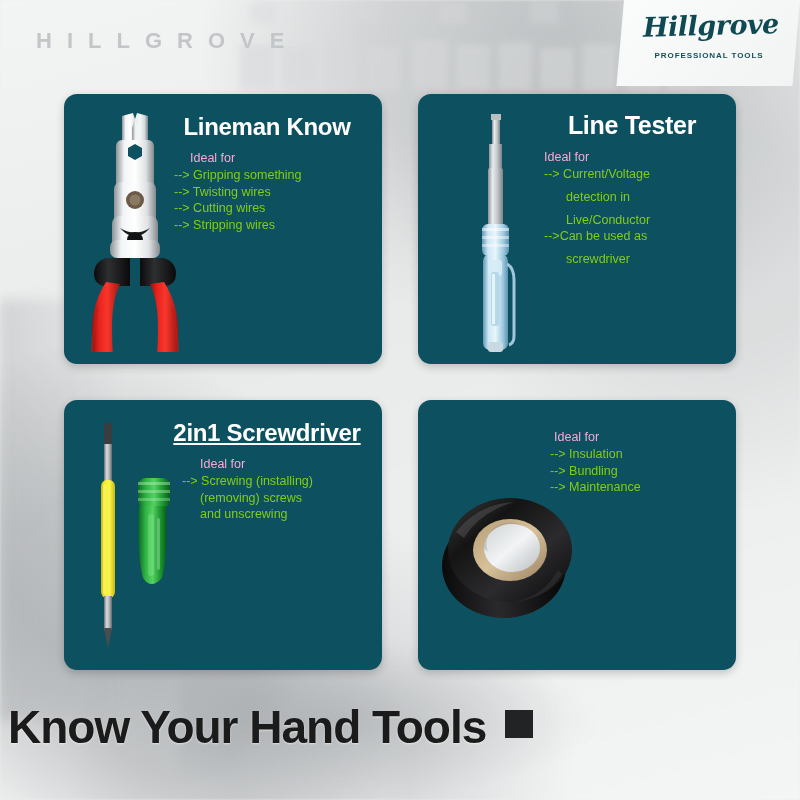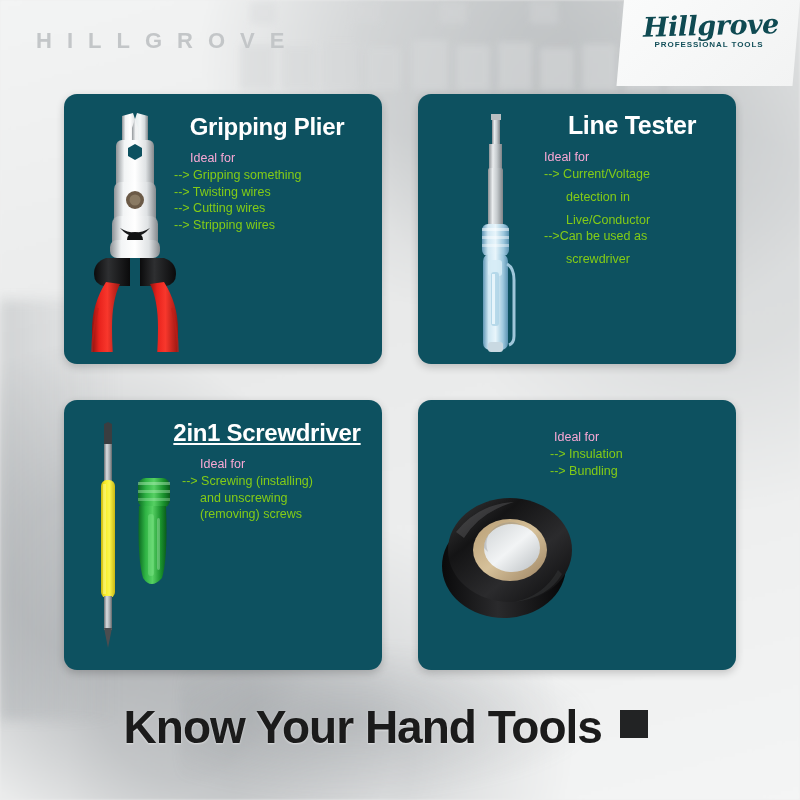--- a/index.html
+++ b/index.html
@@ -52,21 +52,21 @@
     color:#c3c6c8;
   }
   #logo{position:absolute;right:22px;top:12px;text-align:center;width:132px;}
   #logo-script{
     font-family:"DejaVu Serif",serif;
     font-style:italic;font-weight:700;font-size:27px;
     color:#0f4a52;letter-spacing:-.5px;line-height:1;
     transform:rotate(-1.5deg);
   }
   #logo-sub{
-    margin-top:1px;font-size:8px;font-weight:700;letter-spacing:.9px;
+    margin-top:12px;font-size:8px;font-weight:700;letter-spacing:.9px;
     color:#14505a;
   }
 
   
   #grid{
     position:absolute;left:64px;top:94px;
     width:672px;height:566px;
     display:grid;grid-template-columns:318px 318px;grid-template-rows:270px 270px;
     gap:36px 36px;
   }
@@ -108,22 +108,22 @@
   .c4 .card-title{font-size:25px;}
   .c4 .card-text{width:184px;right:14px;top:18px;}
   .c4 .card-ideal{padding-left:16px;}
   .c4 .card-list{padding-left:12px;}
 
   
   .tool{position:absolute;}
 
   
   #headline{
-    position:absolute;left:0;top:700px;width:772px;
-    text-align:center;
+    position:absolute;left:8px;top:700px;width:772px;
+    text-align:left;
   }
   #headline-text{
     display:inline-block;
     font-size:46px;font-weight:700;color:#1b1b1b;
     letter-spacing:-1px;
     text-shadow:0 1px 2px rgba(255,255,255,.55);
   }
   #headline-square{
     display:inline-block;width:28px;height:28px;background:#222324;
     margin-left:14px;vertical-align:5px;
@@ -202,21 +202,21 @@
 
       <path d="M30 146 q-12 4 -12 16 q0 10 10 12 l26 0 0 -28 z" fill="url(#blkg)"></path>
       <path d="M88 146 q12 4 12 16 q0 10 -10 12 l-26 0 0 -28 z" fill="url(#blkg)"></path>
 
       <path d="M30 170 q-14 22 -14 48 q0 34 4 54 l20 0 q-4 -28 -4 -56 q0 -28 8 -44 z" fill="url(#redg)"></path>
       <path d="M88 170 q14 22 14 48 q0 34 -4 54 l-20 0 q4 -28 4 -56 q0 -28 -8 -44 z" fill="url(#redg)"></path>
       <path d="M22 196 q-6 26 -6 46 q0 26 3 42" stroke="#c21e18" stroke-width="2" fill="none" opacity=".6"></path>
       <path d="M96 196 q6 26 6 46 q0 26 -3 42" stroke="#c21e18" stroke-width="2" fill="none" opacity=".6"></path>
     </svg>
     <div class="card-text">
-      <div class="card-title">Gripping Plier</div>
+      <div class="card-title">Lineman Know</div>
       <div class="card-ideal">Ideal for</div>
       <ul class="card-list">
         <li>--&gt; Gripping something</li>
         <li>--&gt; Twisting wires</li>
         <li>--&gt; Cutting wires</li>
         <li>--&gt; Stripping wires</li>
       </ul>
     </div>
   </div>
 
@@ -308,22 +308,22 @@
       <rect x="52" y="76" width="32" height="3" fill="#b8f0bf" opacity=".35"></rect>
       <path d="M53 84 q-2 52 4 72 q8 12 19 0 q6 -20 4 -72 z" fill="url(#grn)"></path>
       <rect x="62" y="92" width="6" height="62" rx="3" fill="#8ceb94" opacity=".35"></rect>
       <rect x="71" y="96" width="3" height="52" rx="2" fill="#d6ffd9" opacity=".3"></rect>
     </svg>
     <div class="card-text">
       <div class="card-title">2in1 Screwdriver</div>
       <div class="card-ideal">Ideal for</div>
       <ul class="card-list">
         <li>--&gt; Screwing (installing)</li>
+        <li class="cont">(removing) screws</li>
         <li class="cont">and unscrewing</li>
-        <li class="cont">(removing) screws</li>
       </ul>
     </div>
   </div>
 
   <div class="card c4">
     <svg class="tool" style="left:18px;top:86px;" width="146" height="140" viewBox="0 0 146 140">
       <defs>
         <linearGradient id="tapeOuter" x1="0" y1="0" x2="1" y2="1">
           <stop offset="0" stop-color="#3b3b3c"></stop>
             <stop offset=".3" stop-color="#141415"></stop>
@@ -358,20 +358,21 @@
       <path d="M48 62 a28 24 0 0 1 40 -22 a24 22 0 0 0 -36 26 z" fill="#8d8f91" opacity=".35"></path>
 
       <path d="M20 46 q22 -28 58 -30 q-34 10 -50 36 z" fill="#6d6e70" opacity=".35"></path>
       <path d="M122 84 q-14 26 -44 32 q34 -4 48 -28 z" fill="#4a4b4d" opacity=".3"></path>
     </svg>
     <div class="card-text">
       <div class="card-ideal">Ideal for</div>
       <ul class="card-list">
         <li>--&gt; Insulation</li>
         <li>--&gt; Bundling</li>
+        <li>--&gt; Maintenance</li>
       </ul>
     </div>
   </div>
 
 </div>
 
 <div id="headline">
   <span id="headline-text">Know Your Hand Tools</span>
   <span id="headline-square"></span>
 </div>

